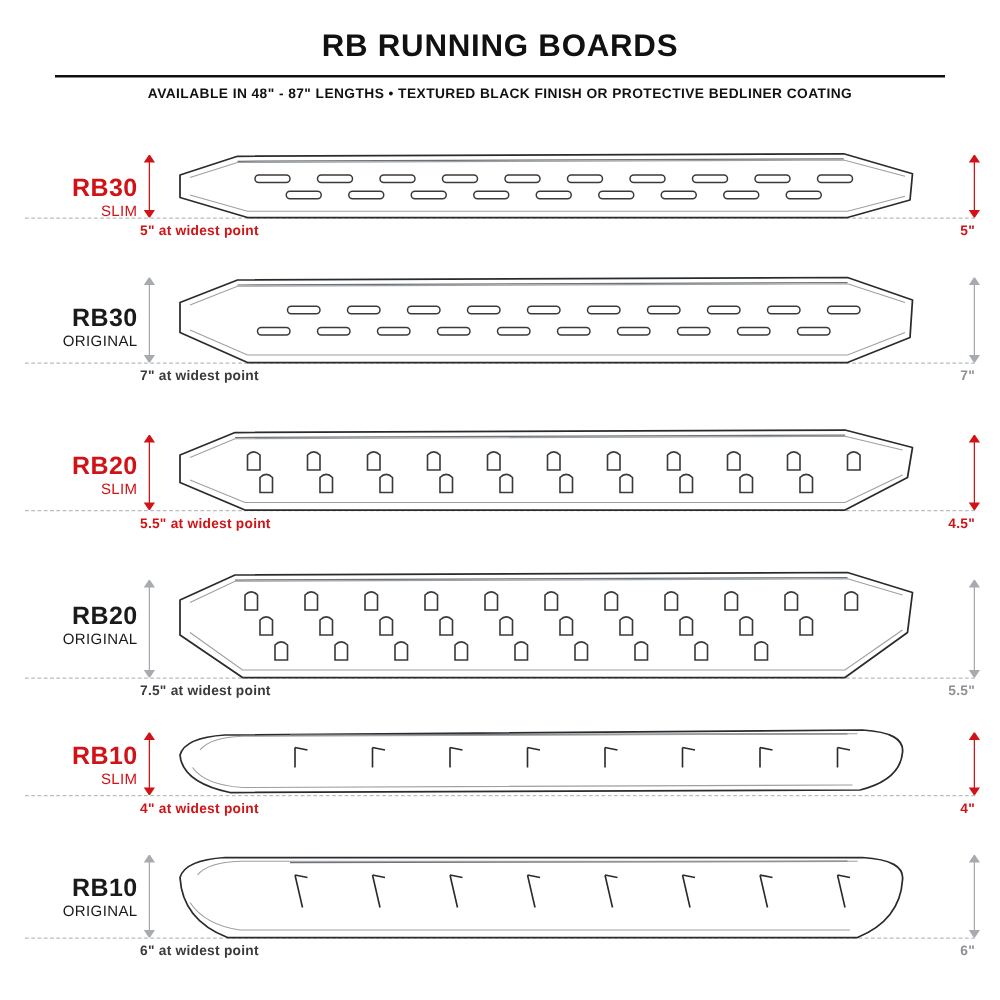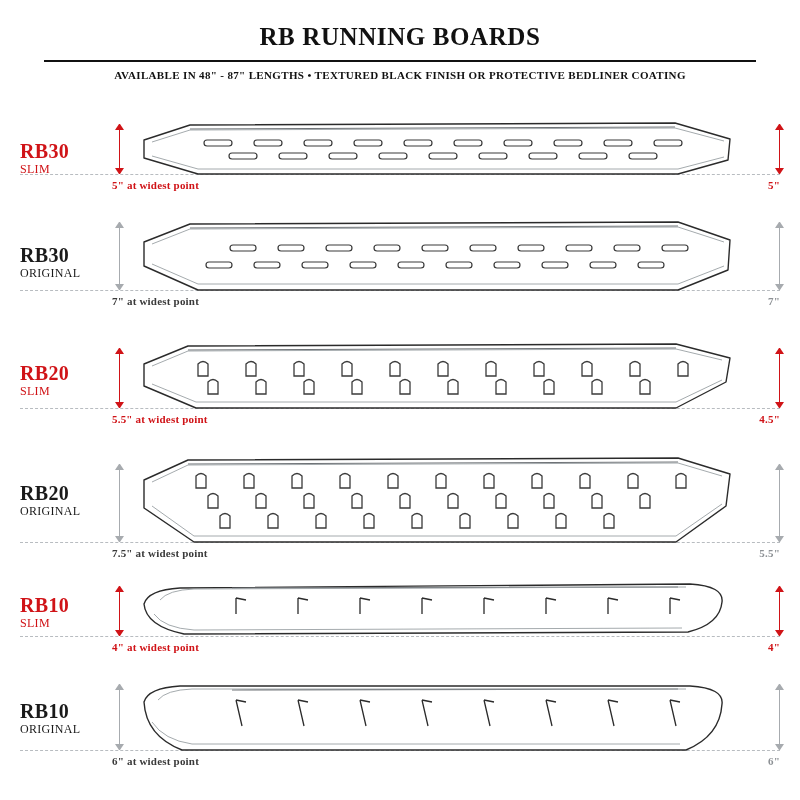--- a/index.html
+++ b/index.html
@@ -8,21 +8,20 @@
     width: 800px; height: 800px;
     background: #ffffff;
     font-family: "Liberation Sans", sans-serif;
     color: #1a1a1a;
   }
   #page {
     position: relative;
     width: 800px; height: 800px;
     background: #ffffff;
     overflow: hidden;
-    font-family: Liberation Serif, serif;
   }
 
   
   .header {
     position: absolute;
     left: 44px; top: 22px; width: 712px;
   }
   .header-title {
     text-align: center;
     font-size: 25px;
@@ -52,21 +51,21 @@
     left: 0; width: 800px;
     height: 118px;
   }
   .row-inner { position: relative; width: 100%; height: 100%; }
 
   
   .label-block {
     position: absolute;
     left: 20px;
     width: 90px;
-    text-align: left;
+    text-align: right;
   }
   .label-model {
     font-size: 20px;
     font-weight: bold;
     line-height: 22px;
     letter-spacing: 0.3px;
   }
   .label-variant {
     font-size: 12px;
     line-height: 14px;

